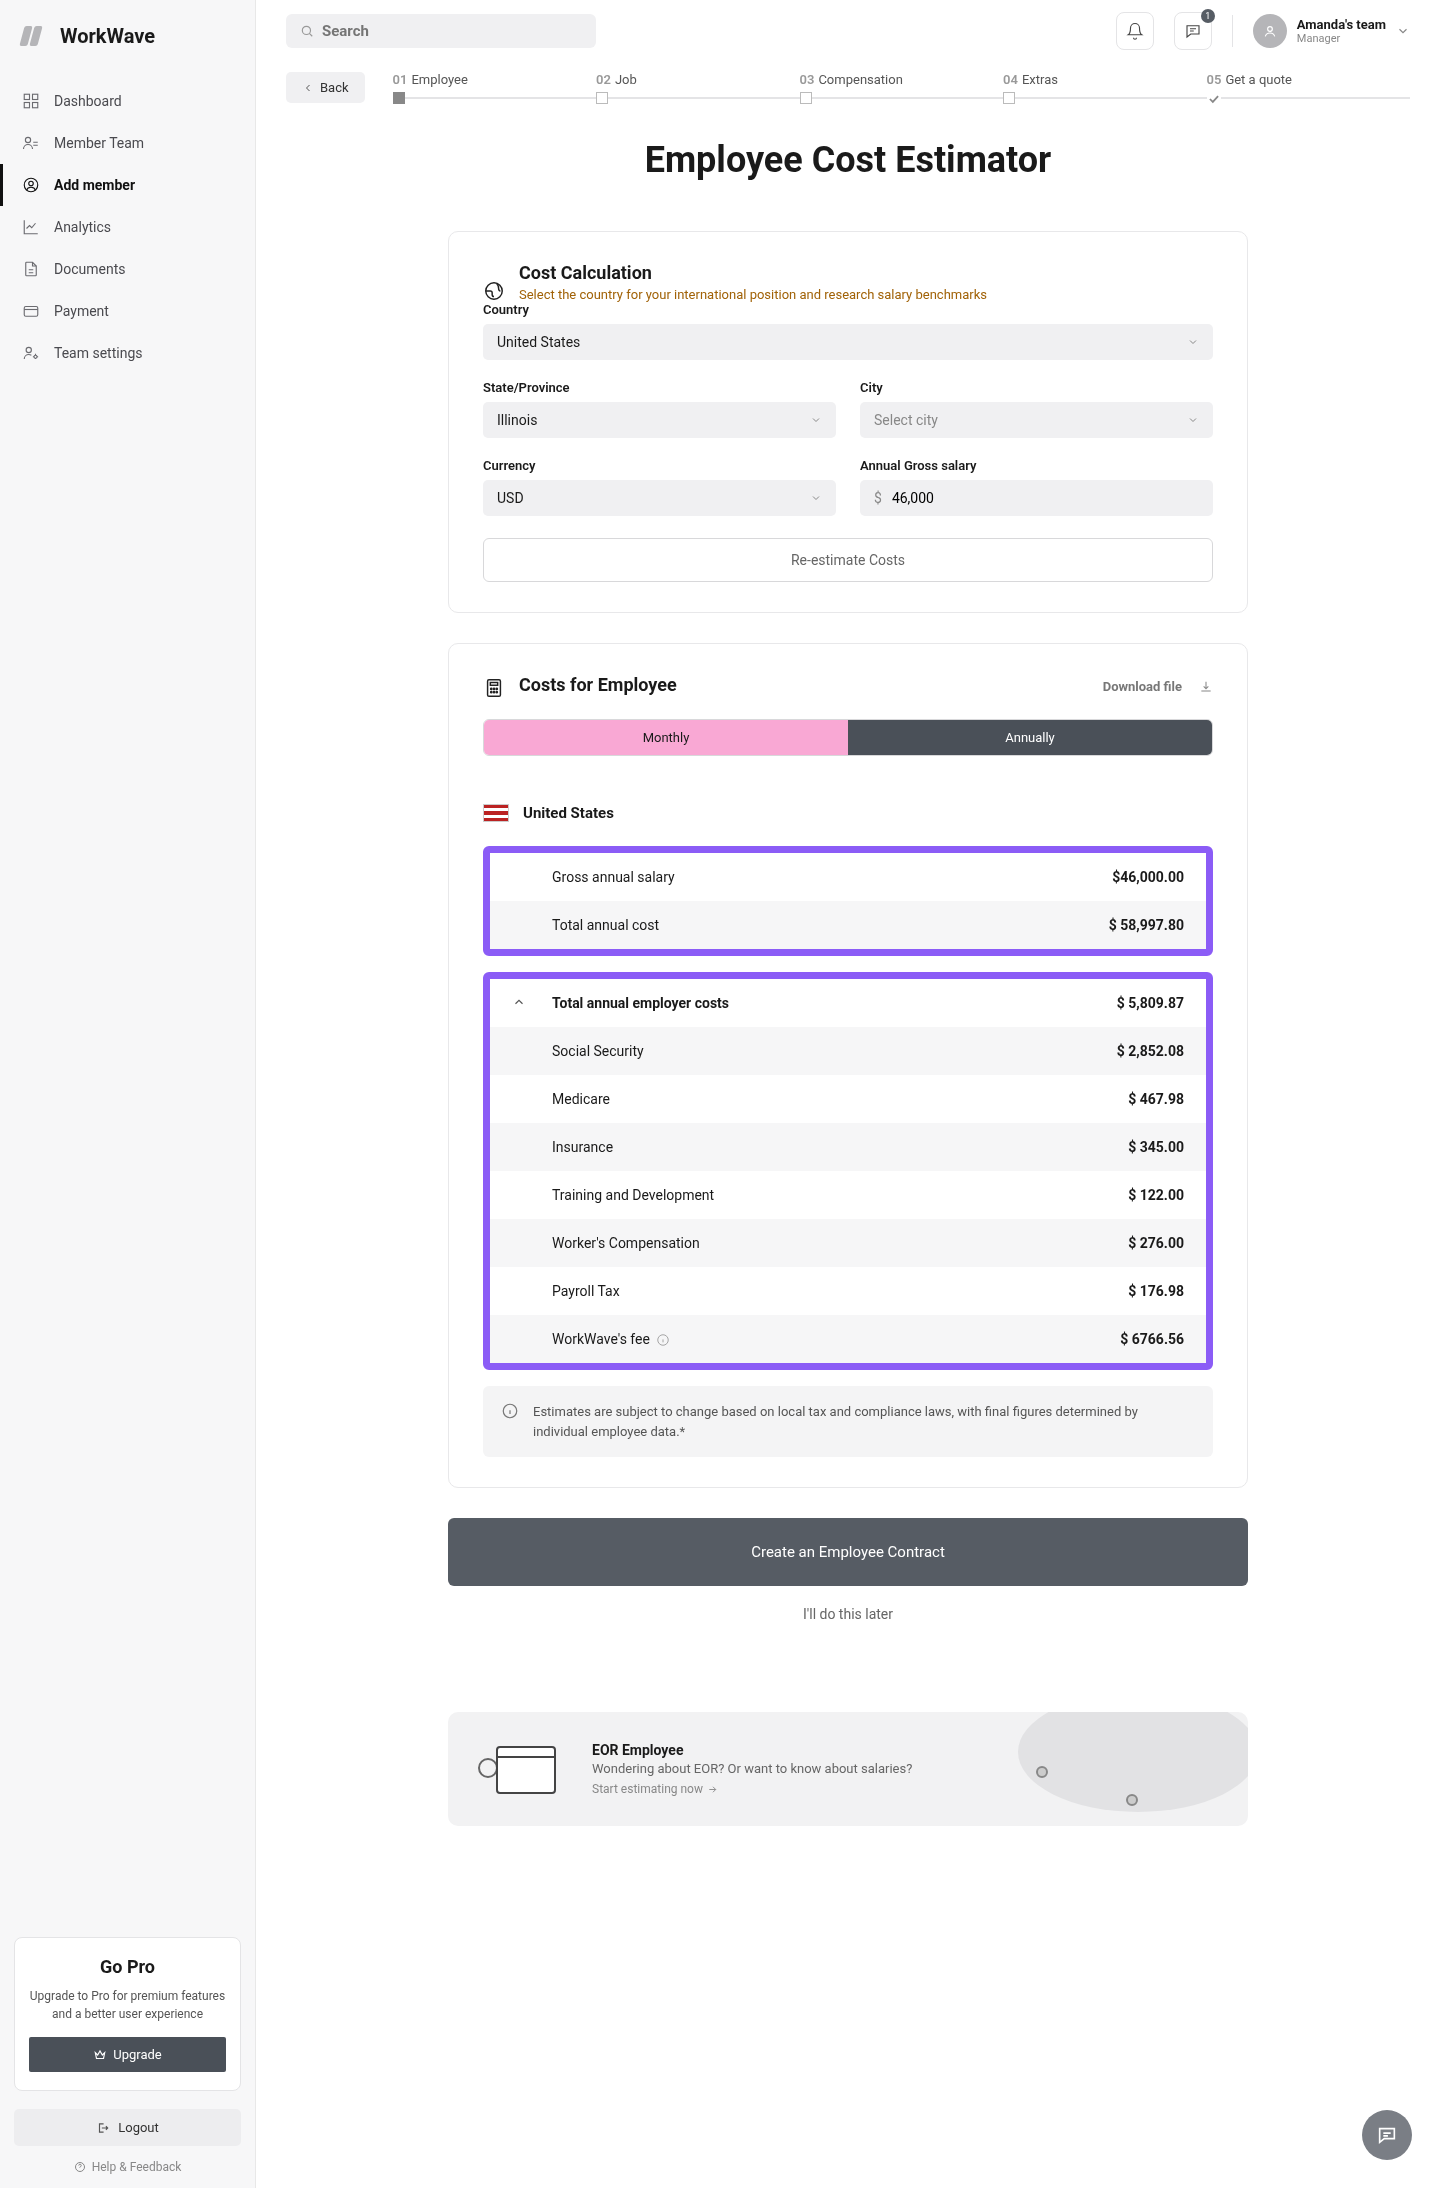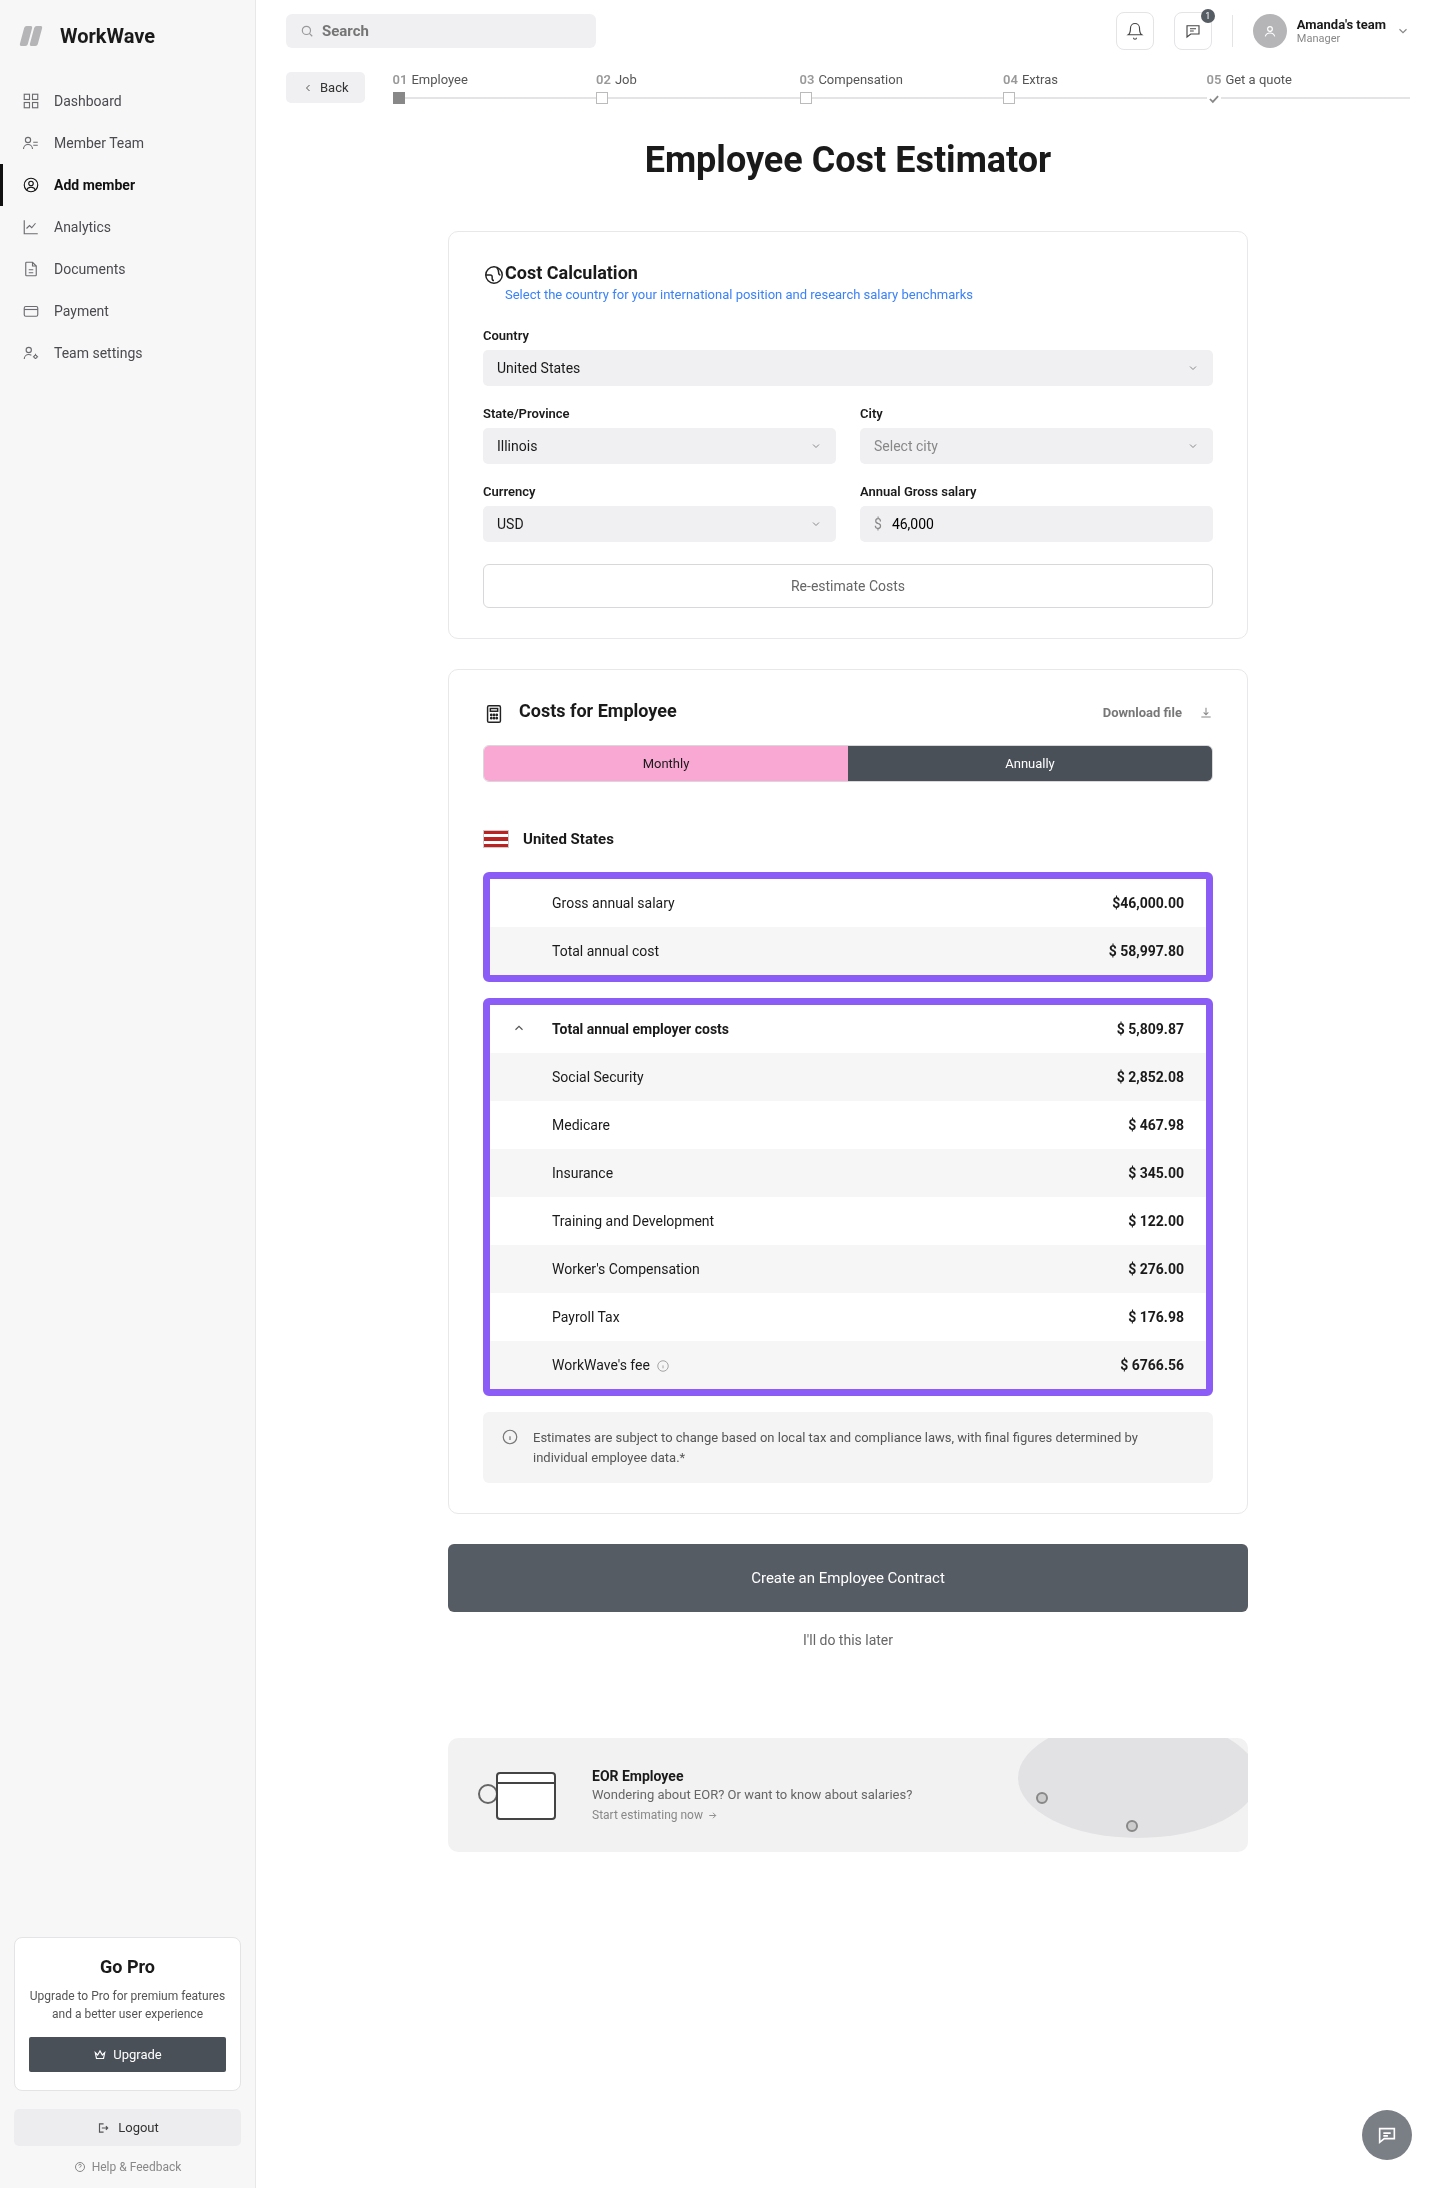--- a/index.html
+++ b/index.html
@@ -51,24 +51,24 @@
 .step-label { font-size: 13px; color: #555; margin-bottom: 10px; }
 .step-num { color: #999; font-weight: 600; margin-right: 4px; margin-top: 18px; }
 .step-track { height: 2px; background: #e4e4e6; position: relative; }
 .step-box { position: absolute; left: 0; top: -5px; width: 12px; height: 12px; border: 1.5px solid #bbb; background: #fff; }
 .step.active .step-box { background: #888; border-color: #888; }
 .step.done .step-box { border: none; width: 14px; height: 14px; }
 .page-title { text-align: center; font-size: 36px; font-weight: 700; margin-bottom: 50px; }
 
 .card { max-width: 800px; margin: 0 auto 30px; border: 1px solid #e8e8ea; border-radius: 10px; background: #fff; }
 .card-inner { padding: 30px 34px; }
-.sect-head { display: flex; align-items: flex-start; margin-bottom: 26px; }
+.sect-head { display: flex; align-items: flex-end; gap: 14px; }
 .sect-icon { width: 22px; height: 22px; stroke: #222; fill: none; stroke-width: 1.6; flex-shrink: 0; margin-top: 2px; }
 .sect-title { font-size: 18px; font-weight: 700; margin-bottom: 4px; }
-.sect-sub { font-size: 13px; color: #3b82f6; }
+.sect-sub { font-size: 13px; color: #a16207; }
 .form-grid { display: grid; grid-template-columns: 1fr 1fr; gap: 20px 24px; margin-bottom: 22px; }
 .form-grid .full { grid-column: 1 / -1; }
 .field-label { font-size: 13px; font-weight: 600; margin-bottom: 7px; display: block; }
 .select, .input-wrap { background: #f0f0f2; border-radius: 5px; padding: 10px 14px; display: flex; align-items: center; justify-content: space-between; font-size: 14px; cursor: pointer; }
 .select .chev { width: 12px; height: 12px; }
 .input-wrap .prefix { color: #888; margin-right: 10px; }
 .input-wrap input { border: none; background: transparent; outline: none; font-size: 14px; flex: 1; }
 .reestimate { width: 100%; background: #fff; border: 1px solid #d8d8da; border-radius: 6px; padding: 13px; font-size: 14px; color: #666; cursor: pointer; }
 
 .sect-head2 { display: flex; align-items: center; justify-content: space-between; margin-bottom: 20px; }

